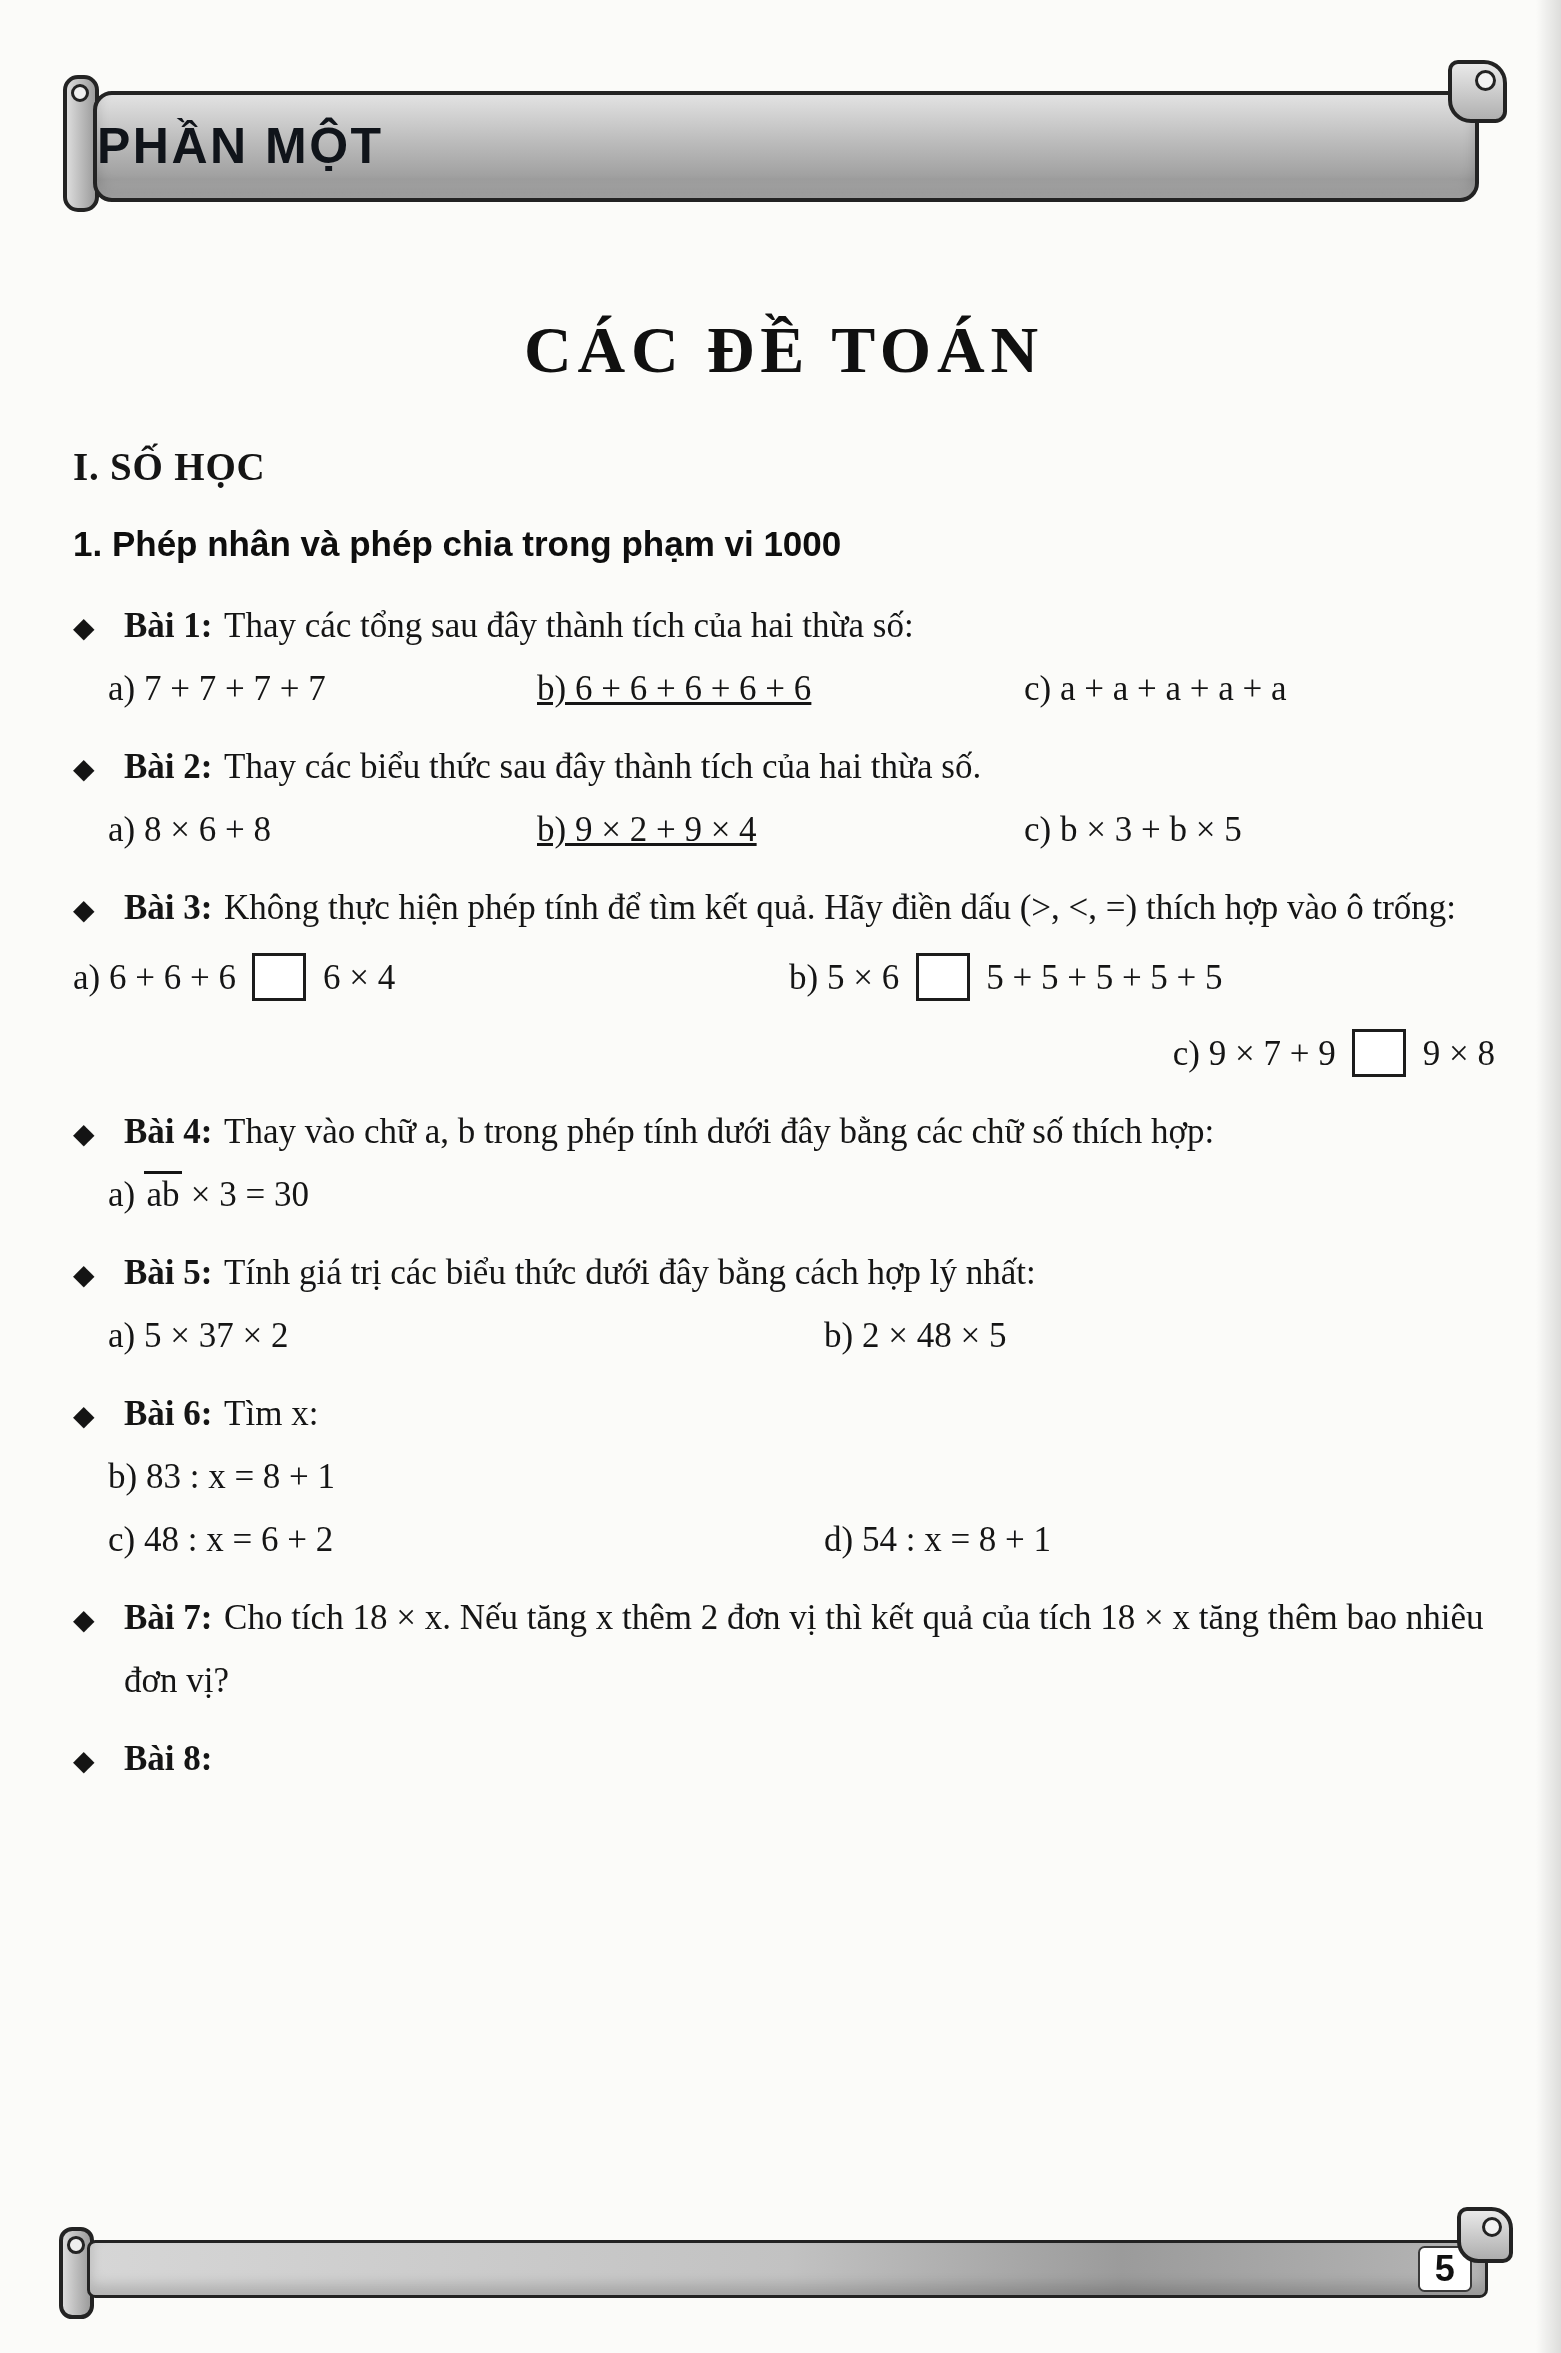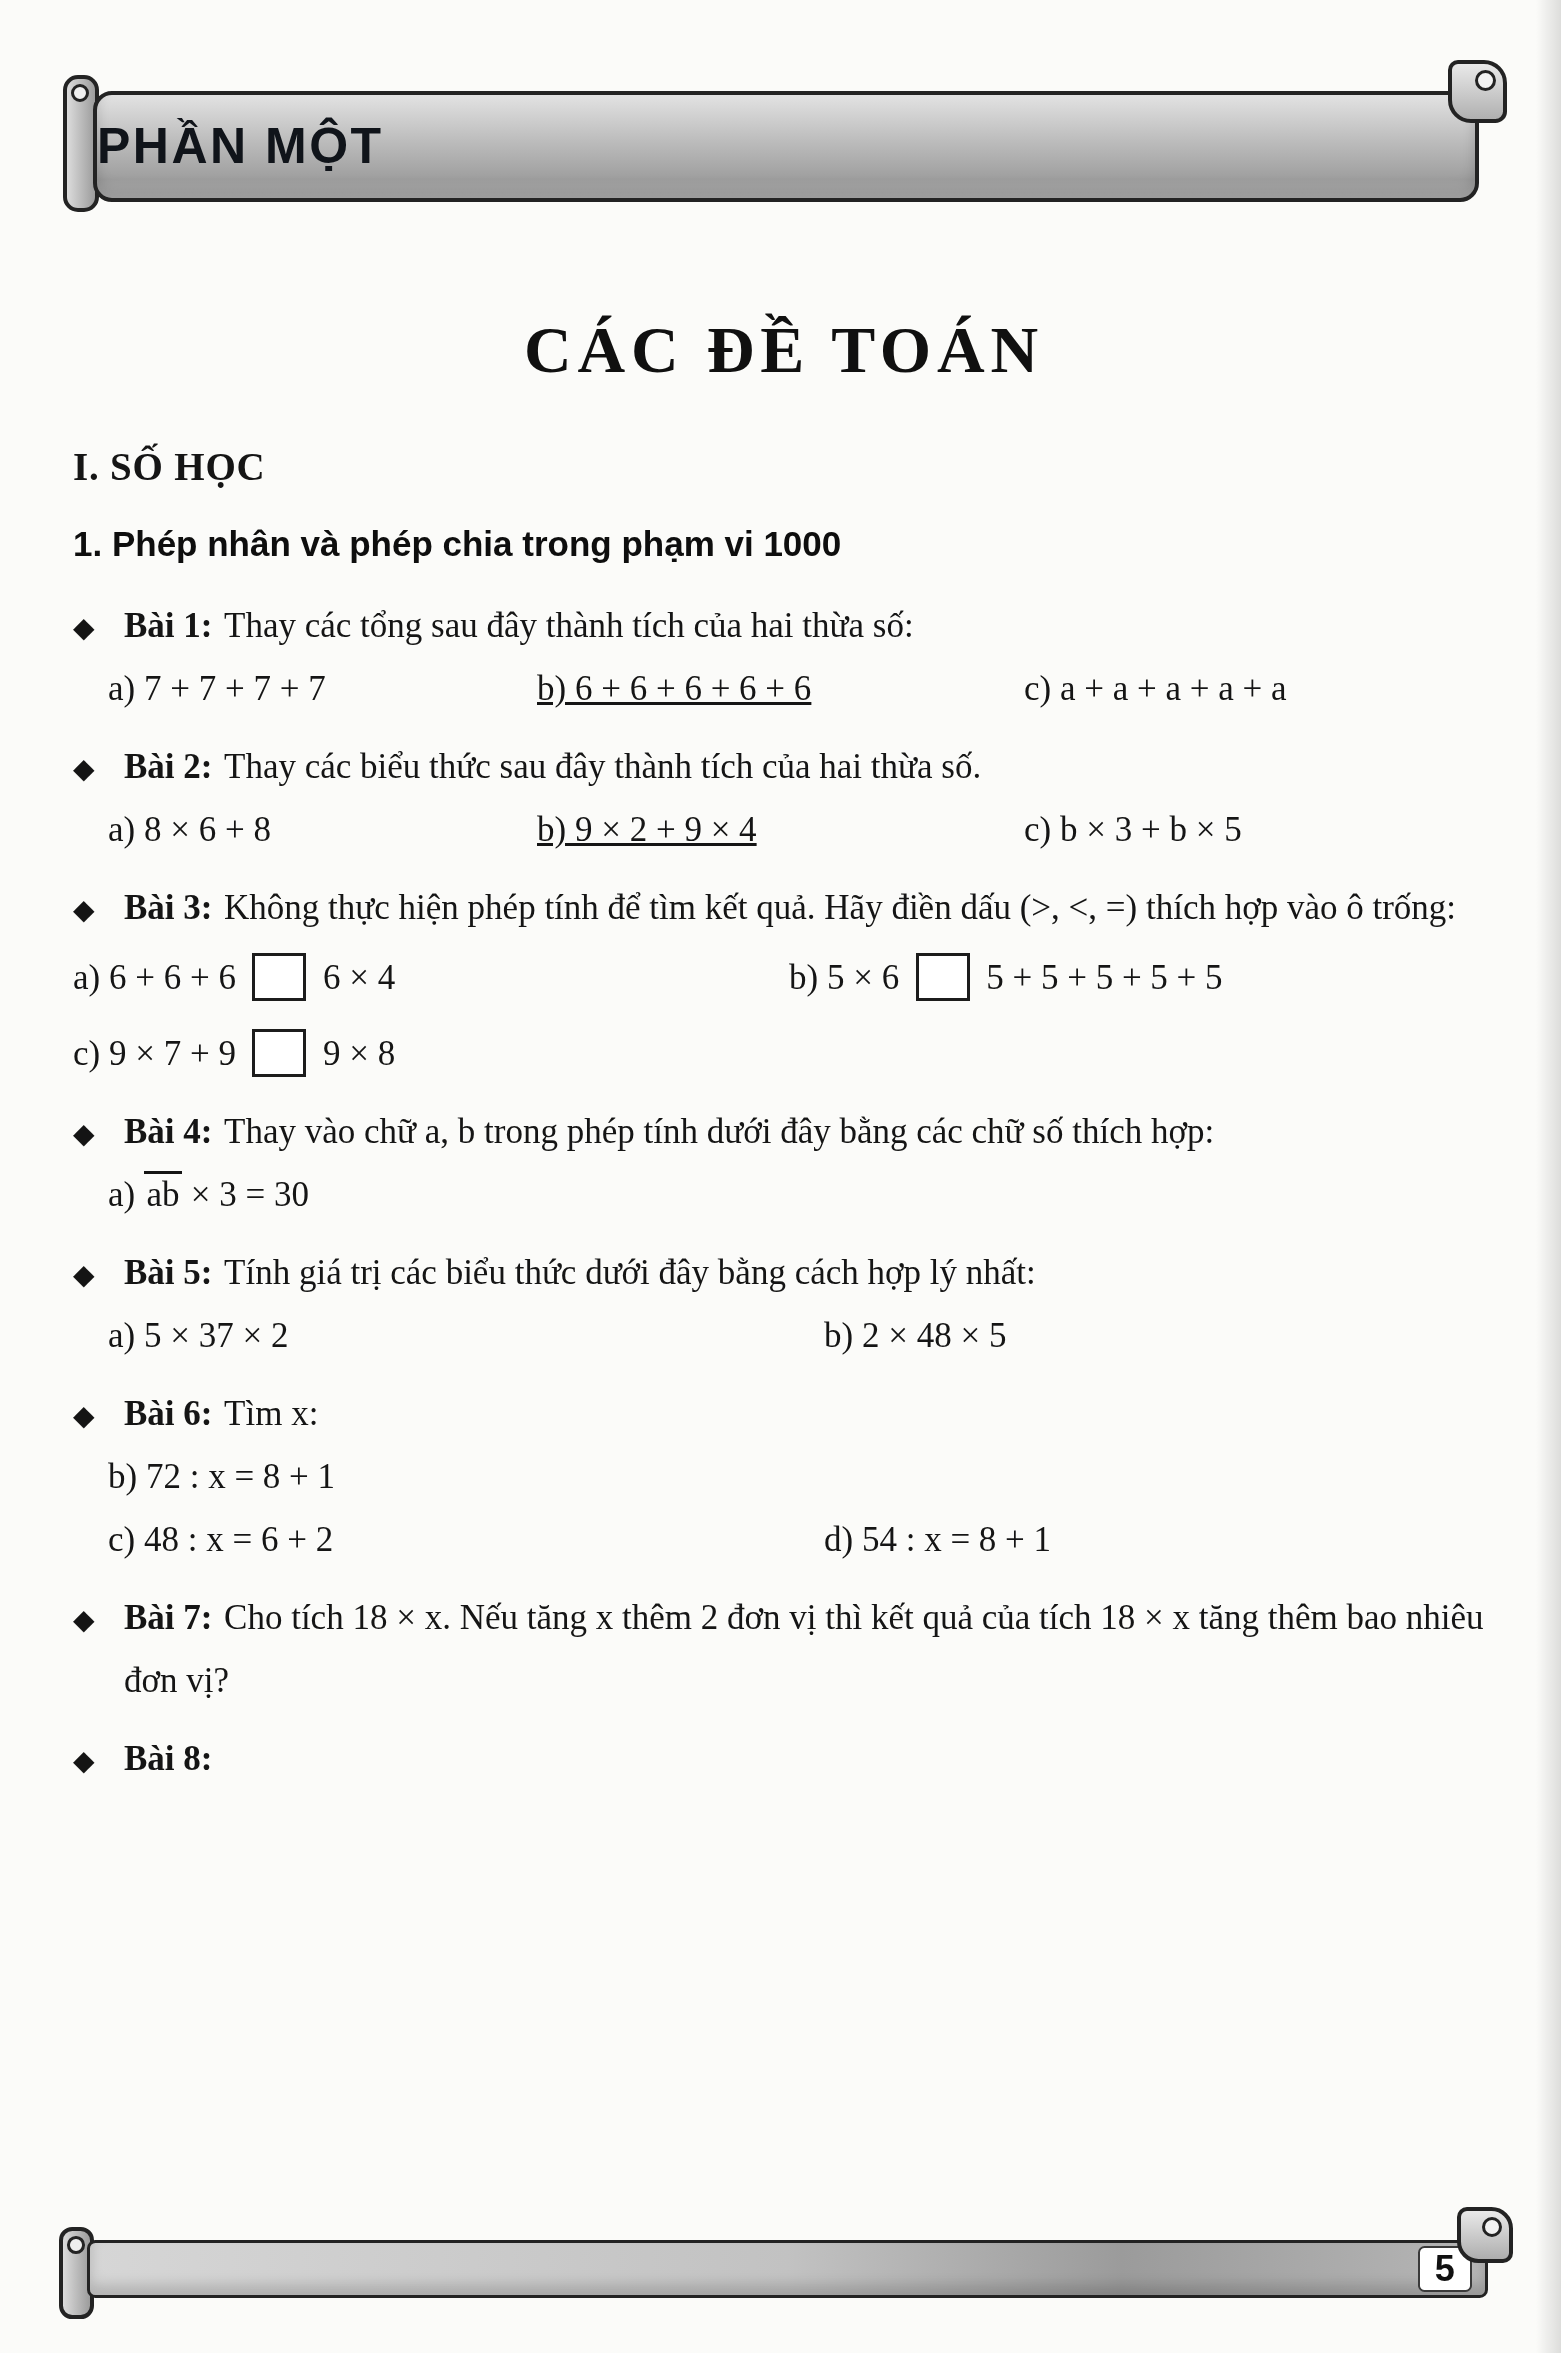--- a/index.html
+++ b/index.html
@@ -90,21 +90,21 @@
   .parts { margin-left:35px; }
   .row { display:flex; align-items:center; }
   .cols3 > :nth-child(1){ width:429px; }
   .cols3 > :nth-child(2){ width:487px;text-decoration:underline; }
   .cols3 > :nth-child(3){ flex:1; }
   .cols2 > :nth-child(1){ width:716px; }
   .cols2 > :nth-child(2){ flex:1; }
   .part { white-space:nowrap; }
   .stack .part { display:block; white-space:normal; }
 
-  .box-row { margin:6.6px 0 13.2px; }
+  .box-row { margin:6.6px 0 13.2px;justify-content:flex-end; }
   .answer-box {
     display:inline-block; width:54px; height:48px;
     border:3.3px solid #1c1c1c; background:#ffffff;
     vertical-align:-11.6px; margin:0 16.5px;
   }
   .over { display:inline-block; border-top:3.3px solid #141414; padding:0 2.5px; line-height:1.2; }
 </style>
 </head>
 <body>
 
@@ -181,21 +181,21 @@
         <span class="part">b) 2 × 48 × 5</span>
       </div>
     </div>
 
     <div class="problem">
       <div class="stmt">
         <span class="diamond"></span>
         <span class="stmt-text"><b class="plabel">Bài 6:</b><span>Tìm x:</span></span>
       </div>
       <div class="parts row cols2">
-        <span class="part">b) 72 : x = 8 + 1</span>
+        <span class="part">b) 83 : x = 8 + 1</span>
       </div>
       <div class="parts row cols2">
         <span class="part">c) 48 : x = 6 + 2</span>
         <span class="part">d) 54 : x = 8 + 1</span>
       </div>
     </div>
 
     <div class="problem">
       <div class="stmt">
         <span class="diamond"></span>

